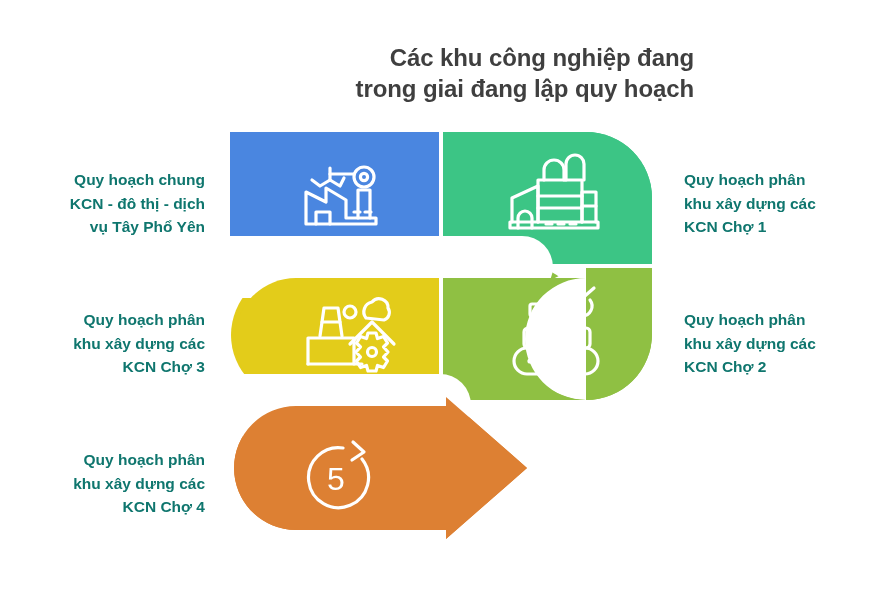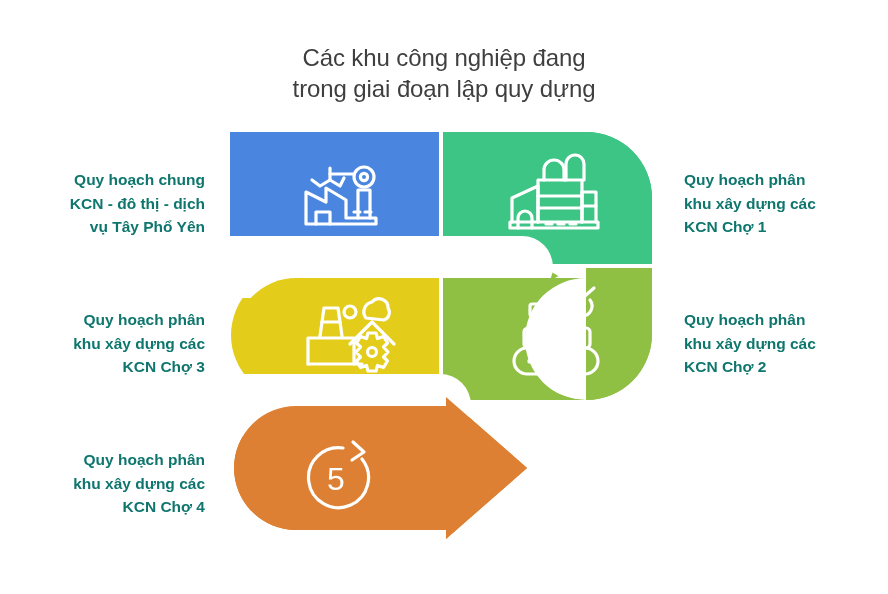--- a/index.html
+++ b/index.html
@@ -17,23 +17,23 @@
   #stage {
     position: relative;
     width: 888px;
     height: 594px;
   }
   #chart-title {
     position: absolute;
     left: 194px;
     top: 42px;
     width: 500px;
-    text-align: center;
+    text-align: right;
     font-size: 24px;
-    font-weight: normal;
+    font-weight: bold;
     color: #3f3f3f;
     line-height: 1.3;
     letter-spacing: -0.1px;
   }
   #chart-title .tline { display: block; }
   svg#flow {
     position: absolute;
     left: 0;
     top: 0;
     width: 888px;
@@ -63,21 +63,21 @@
   #label-3 { top: 308px; }
   #label-4 { top: 448px; }
 </style>
 </head>
 <body>
 
 <div id="stage">
 
   <div id="chart-title">
     <span class="tline">Các khu công nghiệp đang</span>
-    <span class="tline">trong giai đoạn lập quy dựng</span>
+    <span class="tline">trong giai đang lập quy hoạch</span>
   </div>
 
   <svg id="flow" viewBox="0 0 888 594">
     <defs>
 
       <clipPath id="clipRow1">
         <rect x="0" y="130" width="888" height="134"></rect>
       </clipPath>
       <clipPath id="clipRow2">
         <rect x="0" y="268" width="888" height="134"></rect>

